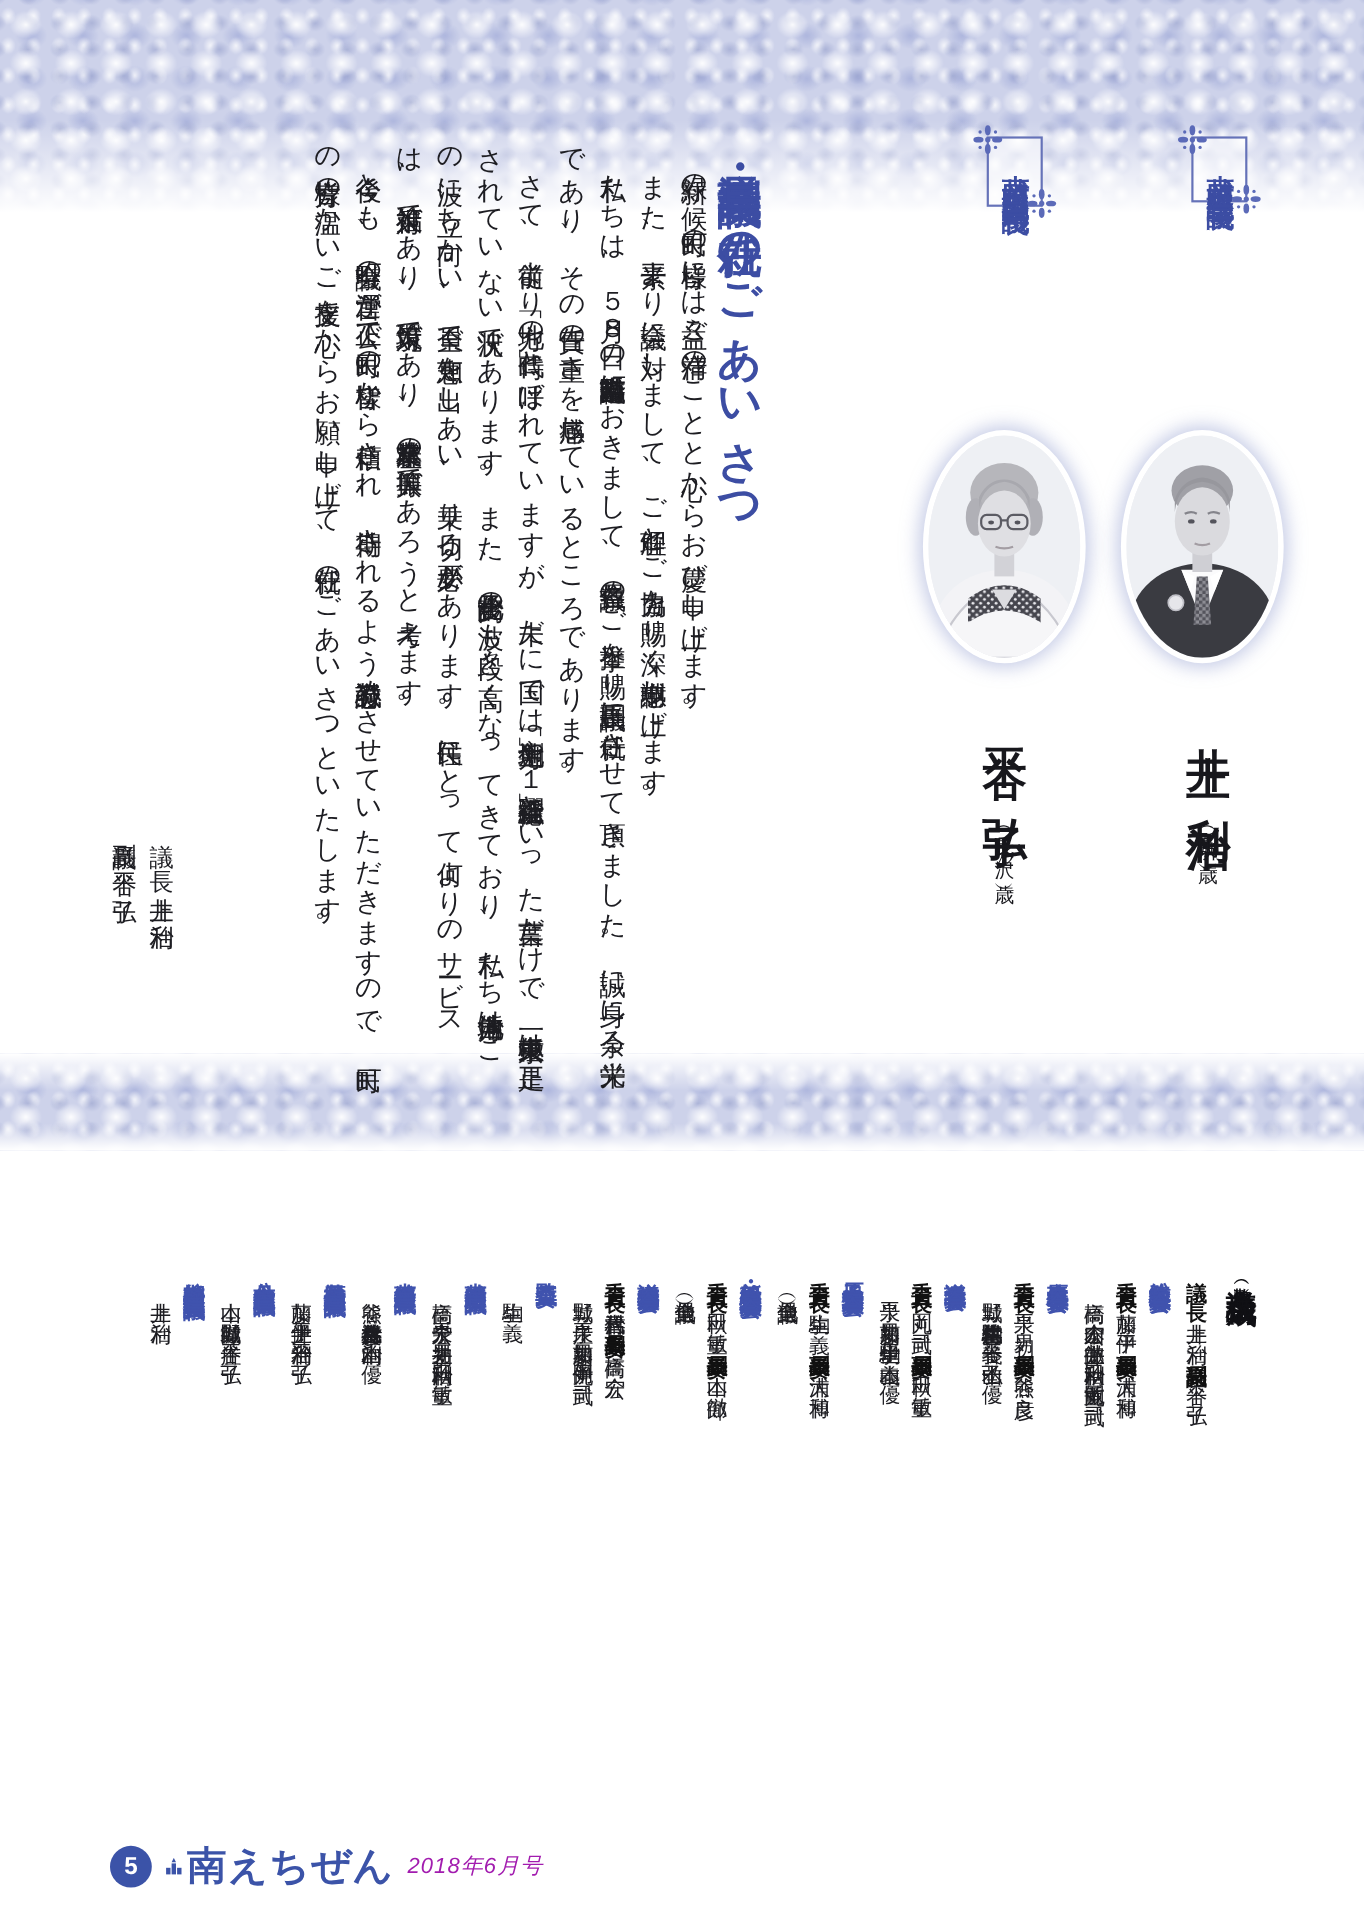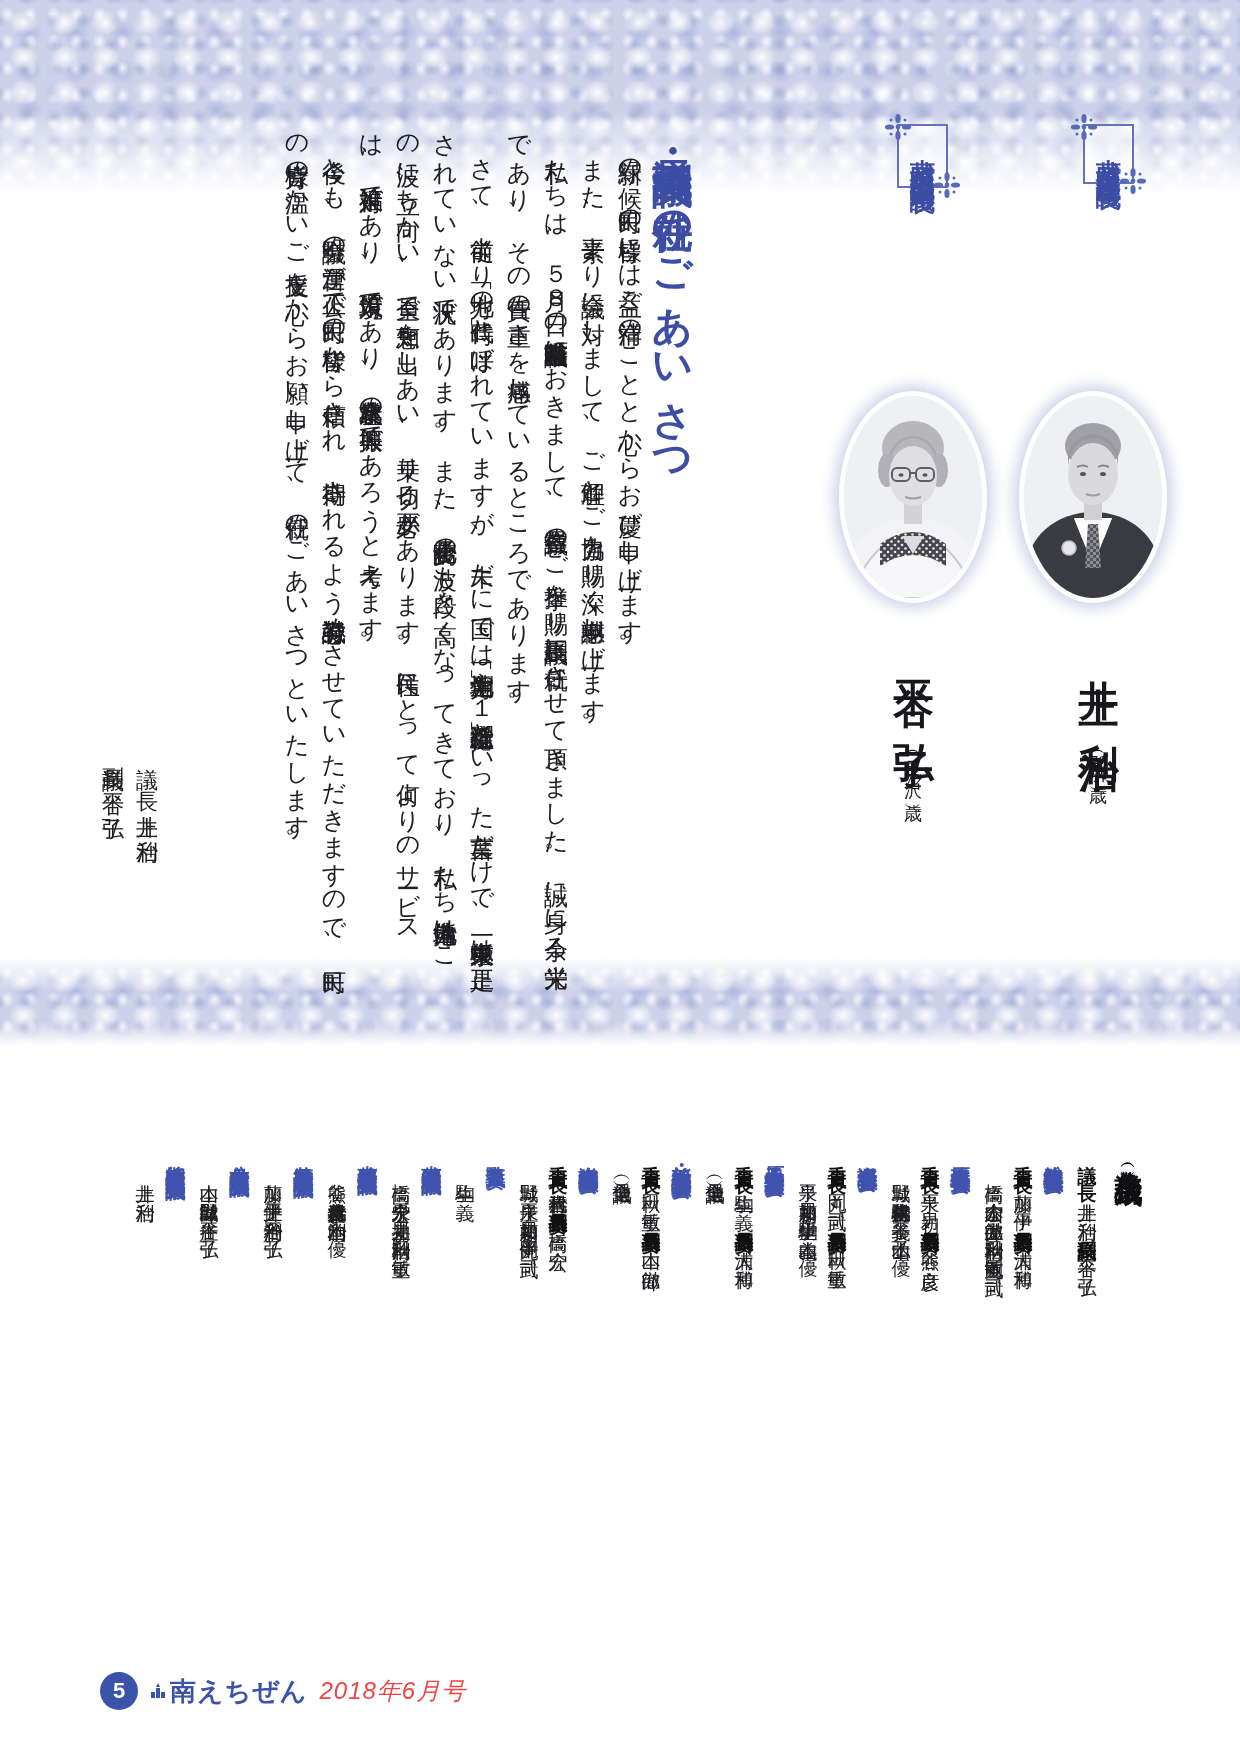--- a/index.html
+++ b/index.html
@@ -61,22 +61,22 @@
     font-size:20px;margin-block-start:9px;margin-block-end:5px;letter-spacing:1px;}
   .c-roles{margin-block-end:4px;}
   .c-roles .lbl{font-family:"Liberation Sans","DejaVu Sans",sans-serif;font-weight:bold;color:#111;}
   .c-roles .nm{font-family:"Liberation Serif","DejaVu Serif",serif;}
   .c-members{margin-block-end:4px;text-indent:19px;}
   
   .footer{position:absolute;z-index:2;left:100px;top:1672px;display:flex;align-items:center;gap:12px;
     font-family:"Liberation Sans","DejaVu Sans",sans-serif;}
   .page-num{width:38px;height:38px;border-radius:50%;background:#3b53a8;color:#fff;display:flex;
     align-items:center;justify-content:center;font-size:22px;font-weight:bold;}
-  .logo{display:flex;align-items:center;gap:4px;color:#3b53a8;font-weight:bold;font-size:26px;letter-spacing:1px;}
-  .issue{color:#ef4444;font-style:italic;font-size:24px;letter-spacing:1px;}
+  .logo{display:flex;align-items:center;gap:4px;color:#3b53a8;font-weight:bold;font-size:36px;letter-spacing:1px;}
+  .issue{color:#a21caf;font-style:italic;font-size:20px;letter-spacing:1px;}
 </style>
 </head>
 <body>
 
 <div class="page">
 
   <div class="band band-top"></div>
   <div class="band band-mid"></div>
 
   <div class="label-box label-chair">

